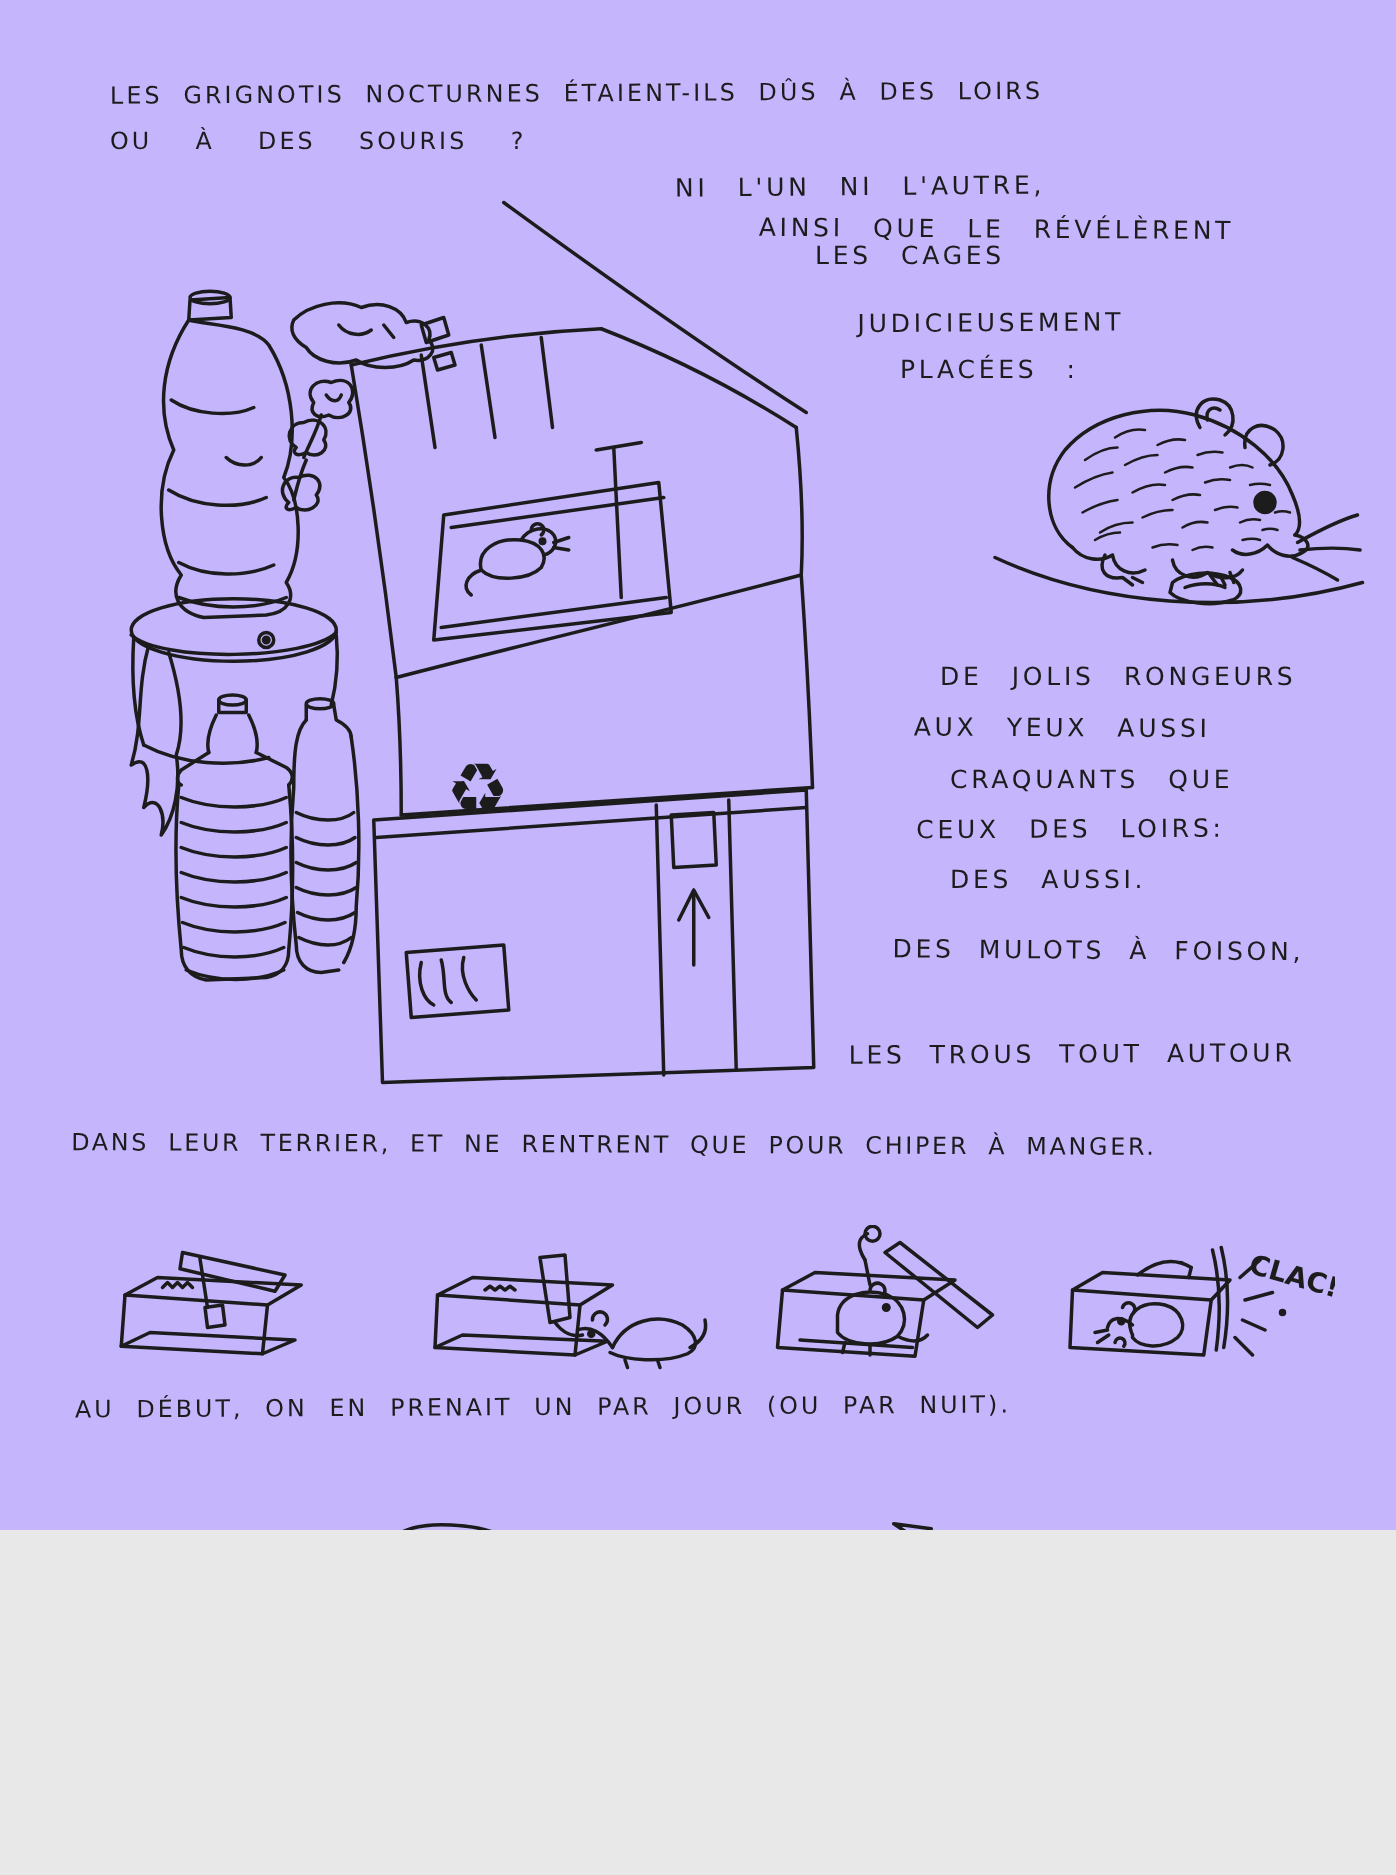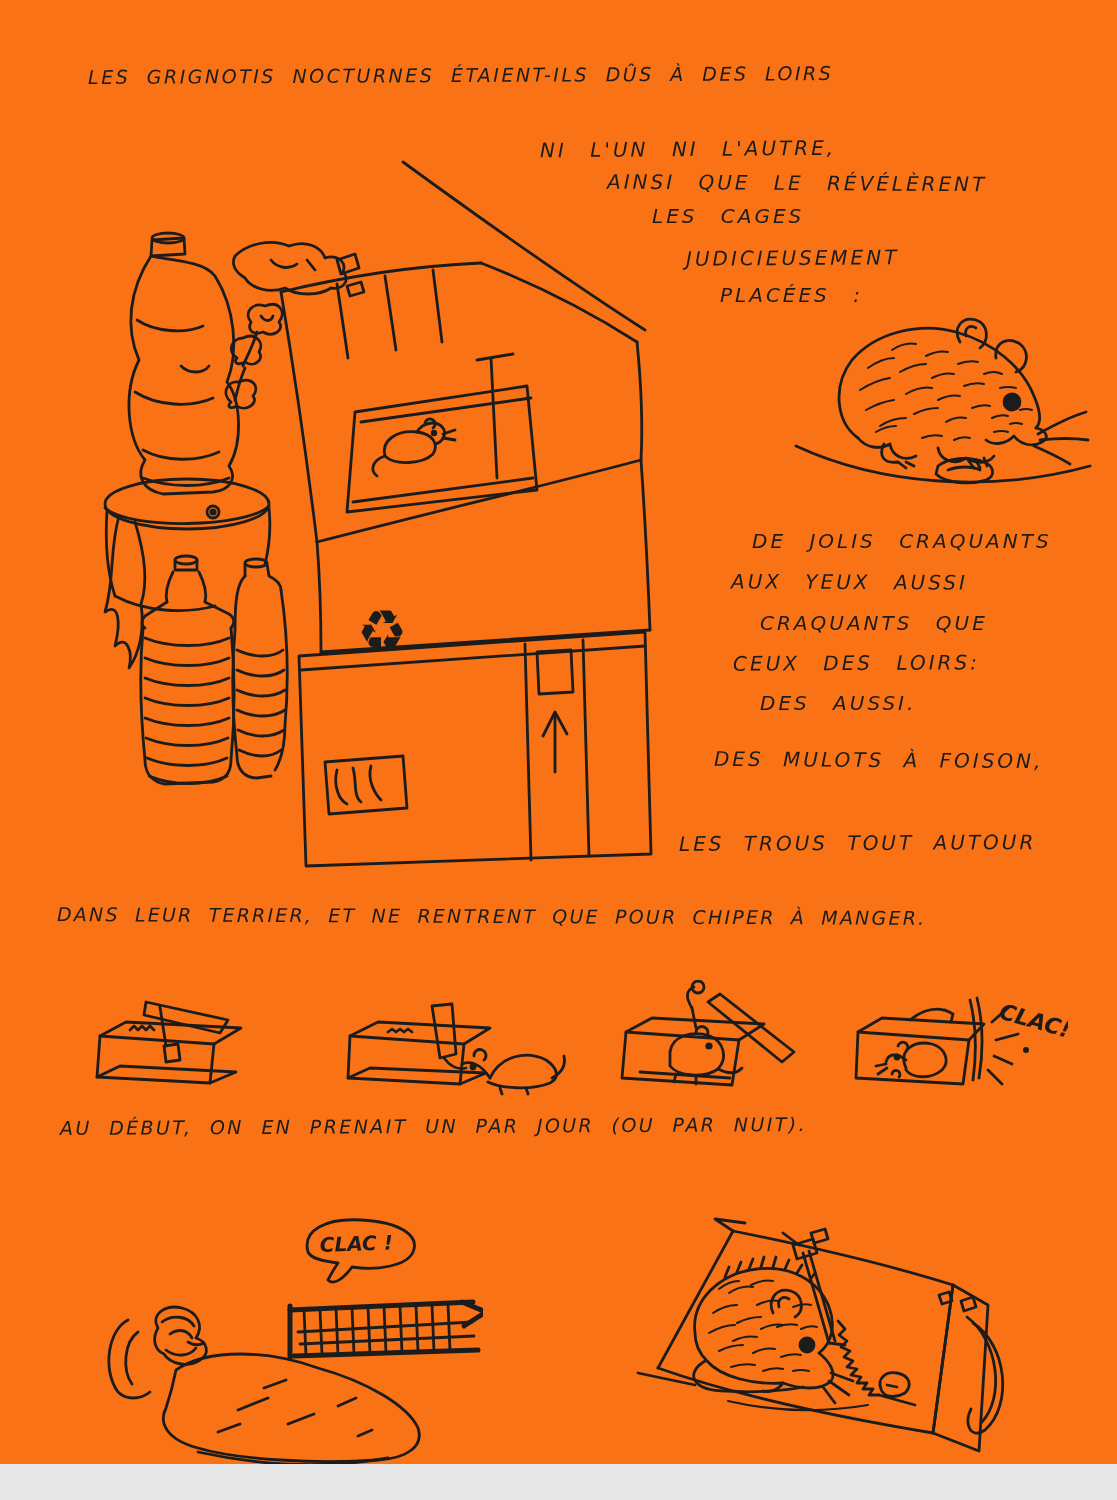--- a/index.html
+++ b/index.html
@@ -1,30 +1,30 @@
 <!DOCTYPE html>
 <html><head>
 <meta charset="utf-8">
 <style>
   html,body{margin:0;padding:0;background:#e8e8e8;}
   .page{
-    position:relative; width:1117px; height:1464px; background:#f97316;
+    position:relative; width:1117px; height:1224px; background:#c4b5fd;
     margin:0 auto; overflow:hidden;
-    font-family:"DejaVu Sans","Liberation Sans",sans-serif; color:#1c1c1c;font-style:italic;
+    font-family:"DejaVu Sans","Liberation Sans",sans-serif; color:#1c1c1c;
   }
   .hw{
     position:absolute; white-space:nowrap; color:#1c1c1c;
     font-size:20px; letter-spacing:3px; word-spacing:14px; font-weight:normal;
   }
   .sm{font-size:19px; letter-spacing:2.5px; word-spacing:8px;}
   .q1{left:88px;  top:64px;  transform:rotate(-0.3deg);}
   .q2{left:88px;  top:102px; word-spacing:26px;}
   .a1{left:540px; top:137px; transform:rotate(-0.5deg);}
   .a2{left:607px; top:171px; transform:rotate(0.4deg);}
-  .a3{left:652px; top:204px;}
+  .a3{left:652px; top:192px;}
   .a4{left:686px; top:246px; transform:rotate(-0.4deg);}
   .a5{left:720px; top:283px;}
   .r1{left:752px; top:529px;}
   .r2{left:731px; top:570px; transform:rotate(0.3deg);}
   .r3{left:737px; top:611px;margin-left:23px;}
   .r4{left:733px; top:651px; transform:rotate(-0.3deg);}
   .r5{left:760px; top:691px;}
   .fz{word-spacing:10px;}
   .f1{left:714px; top:748px; transform:rotate(0.4deg);}
   .f2{left:692px; top:789px;}
@@ -38,28 +38,29 @@
   .ink-thin{stroke:currentColor; fill:none; stroke-width:2; stroke-linecap:round; stroke-linejoin:round;}
   .ink-bold{stroke:currentColor; fill:none; stroke-width:5; stroke-linecap:round; stroke-linejoin:round;}
   .sfx-text{font-family:"DejaVu Sans","Liberation Sans",sans-serif; font-weight:bold; fill:#1c1c1c;}
 </style>
 </head>
 <body>
 
 <div class="page">
 
   <div class="hw sm q1">LES GRIGNOTIS NOCTURNES ÉTAIENT-ILS DÛS À DES LOIRS</div>
+  <div class="hw sm q2">OU À DES SOURIS ?</div>
 
   <div class="hw a1">NI L'UN NI L'AUTRE,</div>
   <div class="hw a2">AINSI QUE LE RÉVÉLÈRENT</div>
   <div class="hw a3">LES CAGES</div>
   <div class="hw a4">JUDICIEUSEMENT</div>
   <div class="hw a5">PLACÉES :</div>
 
-  <div class="hw r1">DE JOLIS CRAQUANTS</div>
+  <div class="hw r1">DE JOLIS RONGEURS</div>
   <div class="hw r2">AUX YEUX AUSSI</div>
   <div class="hw r3">CRAQUANTS QUE</div>
   <div class="hw r4">CEUX DES LOIRS:</div>
   <div class="hw r5">DES AUSSI.</div>
 
   <div class="hw fz f1">DES MULOTS À FOISON,</div>
   <div class="hw fz f3">LES TROUS TOUT AUTOUR</div>
   <div class="hw f5">DANS LEUR TERRIER, ET NE RENTRENT QUE POUR CHIPER À MANGER.</div>
 
   <div class="hw cap">AU DÉBUT, ON EN PRENAIT UN PAR JOUR (OU PAR NUIT).</div>

